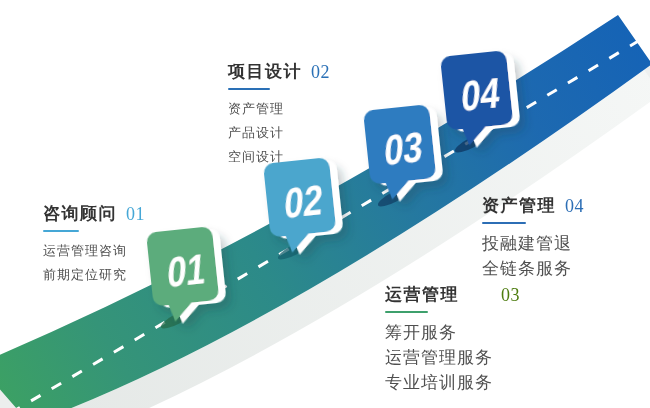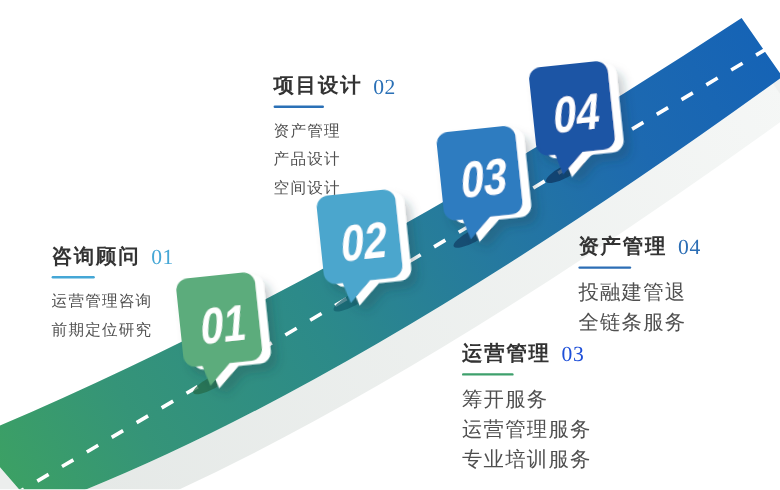--- a/index.html
+++ b/index.html
@@ -110,21 +110,21 @@
     <ul>
       <li>资产管理</li>
       <li>产品设计</li>
       <li>空间设计</li>
     </ul>
   </section>
 
   <section class="group g3" style="left:385px;top:285px">
     <h3>
       <span>运营管理</span>
-      <span class="num" style="color: #1d4ed8;">03</span>
+      <span class="num" style="color: #4d7c0f; margin-left: 33px;">03</span>
     </h3>
     <div class="rule" style="width: 43px; background: rgb(62, 160, 108);"></div>
     <ul>
       <li>筹开服务</li>
       <li>运营管理服务</li>
       <li>专业培训服务</li>
     </ul>
   </section>
 
   <section class="group g4" style="left:482px;top:196px">

